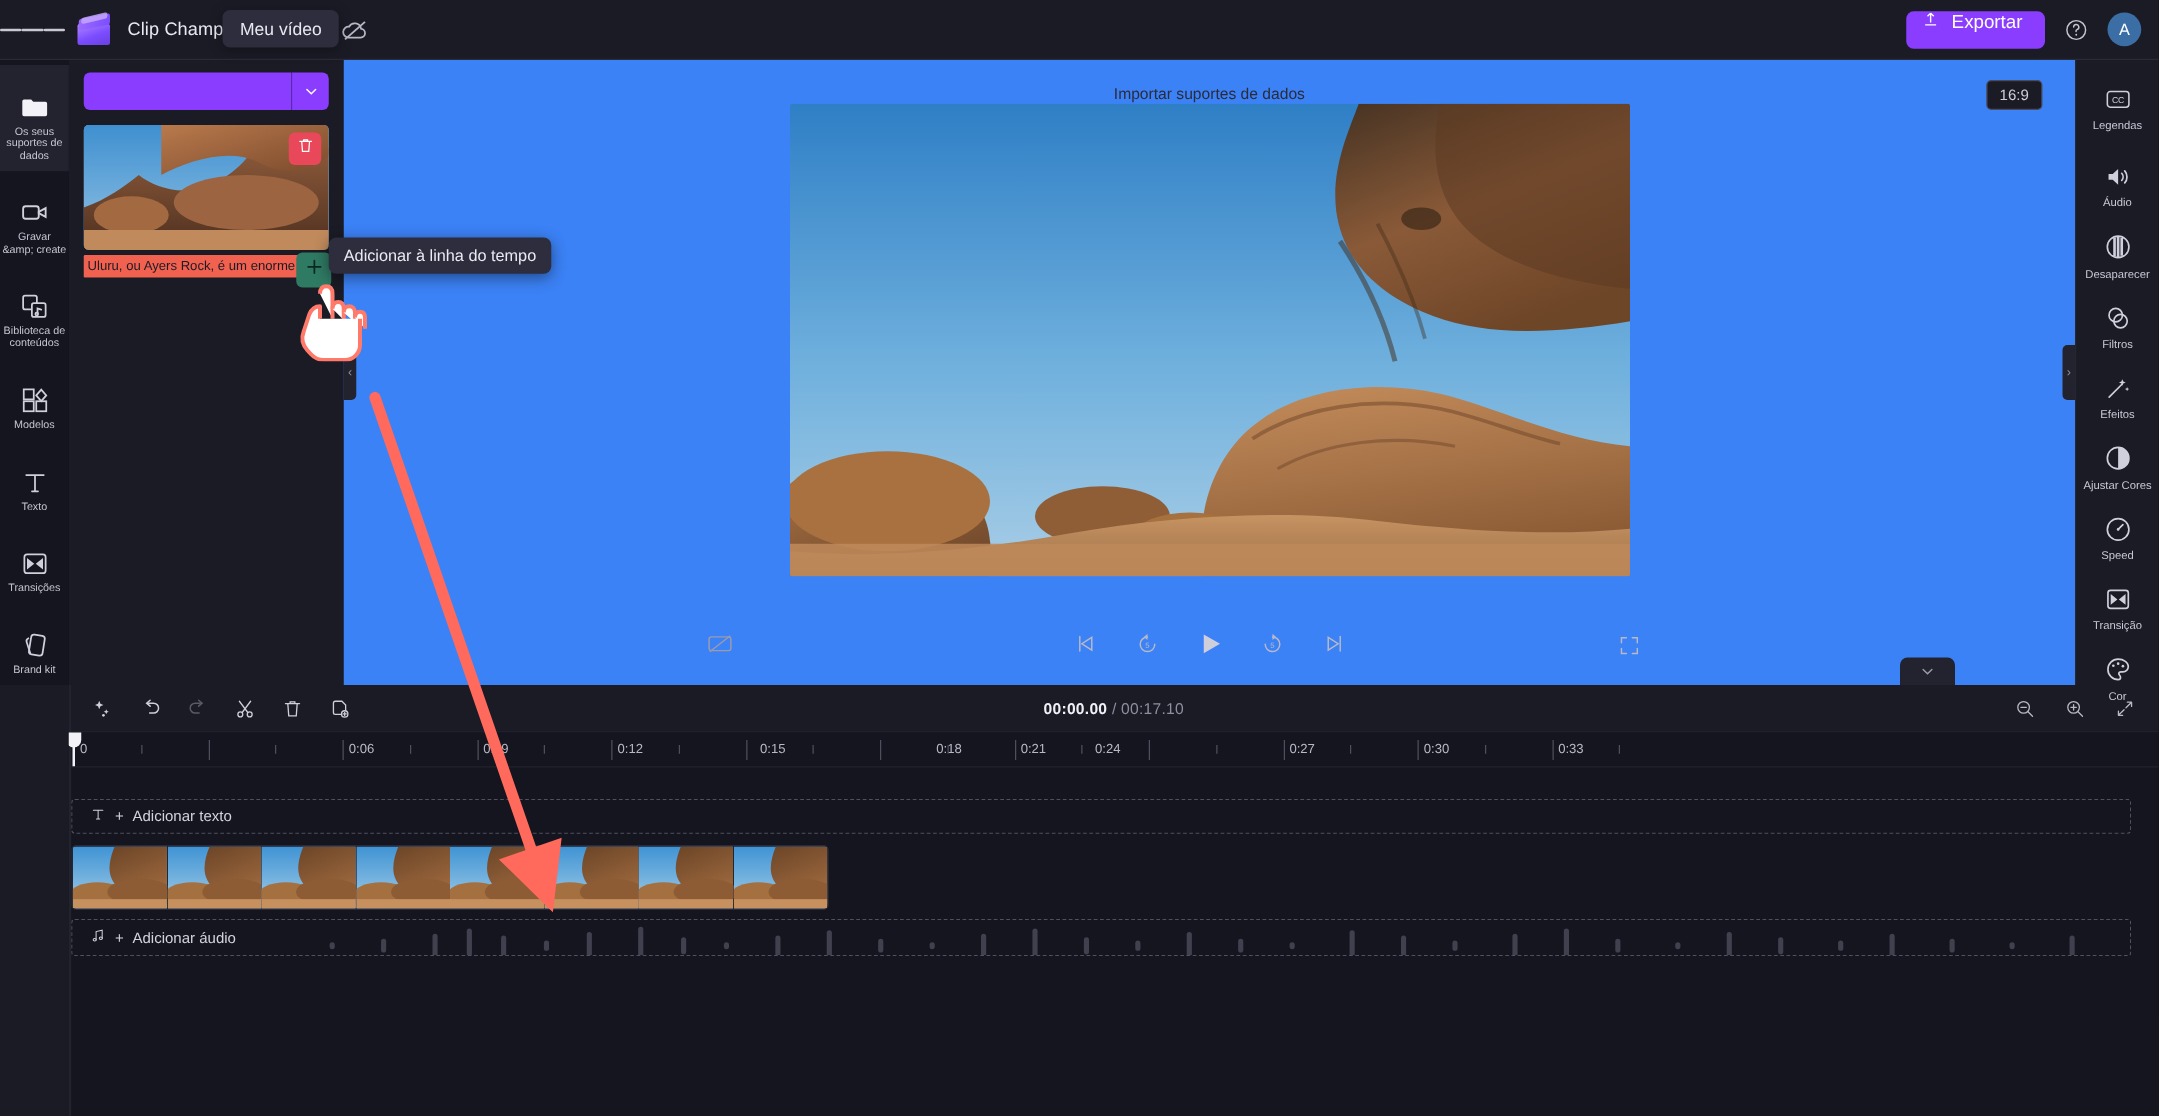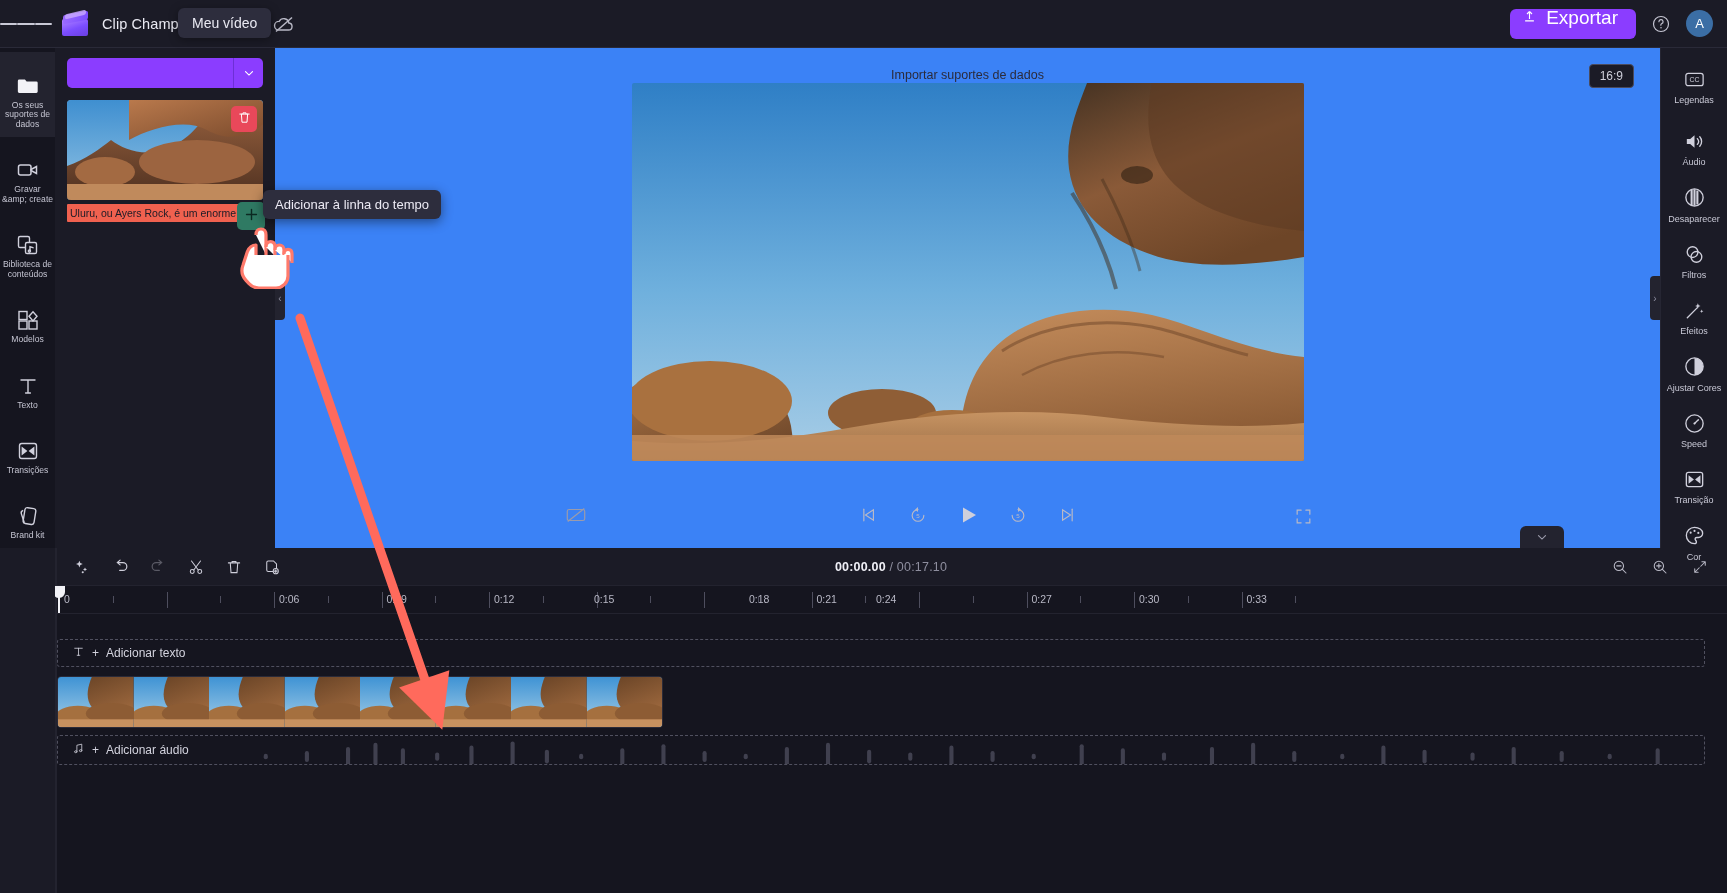--- a/index.html
+++ b/index.html
@@ -36,21 +36,21 @@
   .proj-chip {
     position: absolute; left: 178px; top: 8px;
     background: #2d2d3d; border-radius: 6px;
     padding: 7px 14px; font-size: 14px; color: #e9e9f2;
     box-shadow: 0 2px 10px rgba(0,0,0,.35);
   }
   .cloud-off { margin-left: 92px; width:26px; height:26px; display:flex; align-items:center; justify-content:center; cursor:pointer; }
   .topbar-right { margin-left: auto; display:flex; align-items:center; gap: 12px; padding-right: 14px; }
   .export-btn {
     background:#8b3dff; color:#fff; border:none; border-radius:6px;
-    height:30px; padding: 0 18px 12px 12px; font-size:19px;
+    height:30px; padding: 0 18px 12px 12px; font-size:15px;
     display:flex; align-items:center; gap:9px; cursor:pointer;
     font-family:"Liberation Sans", sans-serif;
   }
   .help-btn { width:26px; height:26px; cursor:pointer; display:flex; align-items:center; justify-content:center;}
   .avatar {
     width:27px; height:27px; border-radius:50%; background:#3b6ea5;
     display:flex; align-items:center; justify-content:center;
     font-size:13px; color:#fff; cursor:pointer;
   }
 
@@ -688,21 +688,21 @@
           <div class="tick major" style="left: 219px;"></div>
           <div class="tick-lbl" style="left: 224px;">0:06</div>
           <div class="tick" style="left: 272.75px;"></div>
           <div class="tick major" style="left: 326.5px;"></div>
           <div class="tick-lbl" style="left: 331.5px;">0:09</div>
           <div class="tick" style="left: 380.25px;"></div>
           <div class="tick major" style="left: 434px;"></div>
           <div class="tick-lbl" style="left: 439px;">0:12</div>
           <div class="tick" style="left: 487.75px;"></div>
           <div class="tick major" style="left: 541.5px;"></div>
-          <div class="tick-lbl" style="left: 539px;">0:15</div>
+          <div class="tick-lbl" style="left: 553px;">0:15</div>
           <div class="tick" style="left: 595.25px;"></div>
           <div class="tick major" style="left: 649px;"></div>
           <div class="tick-lbl" style="left: 654px; margin-left: 40px;">0:18</div>
           <div class="tick" style="left: 702.75px;"></div>
           <div class="tick major" style="left: 756.5px;"></div>
           <div class="tick-lbl" style="left: 761.5px;">0:21</div>
           <div class="tick" style="left: 810.25px;"></div>
           <div class="tick major" style="left: 864px;"></div>
           <div class="tick-lbl" style="left: 821px;">0:24</div>
           <div class="tick" style="left: 917.75px;"></div>

